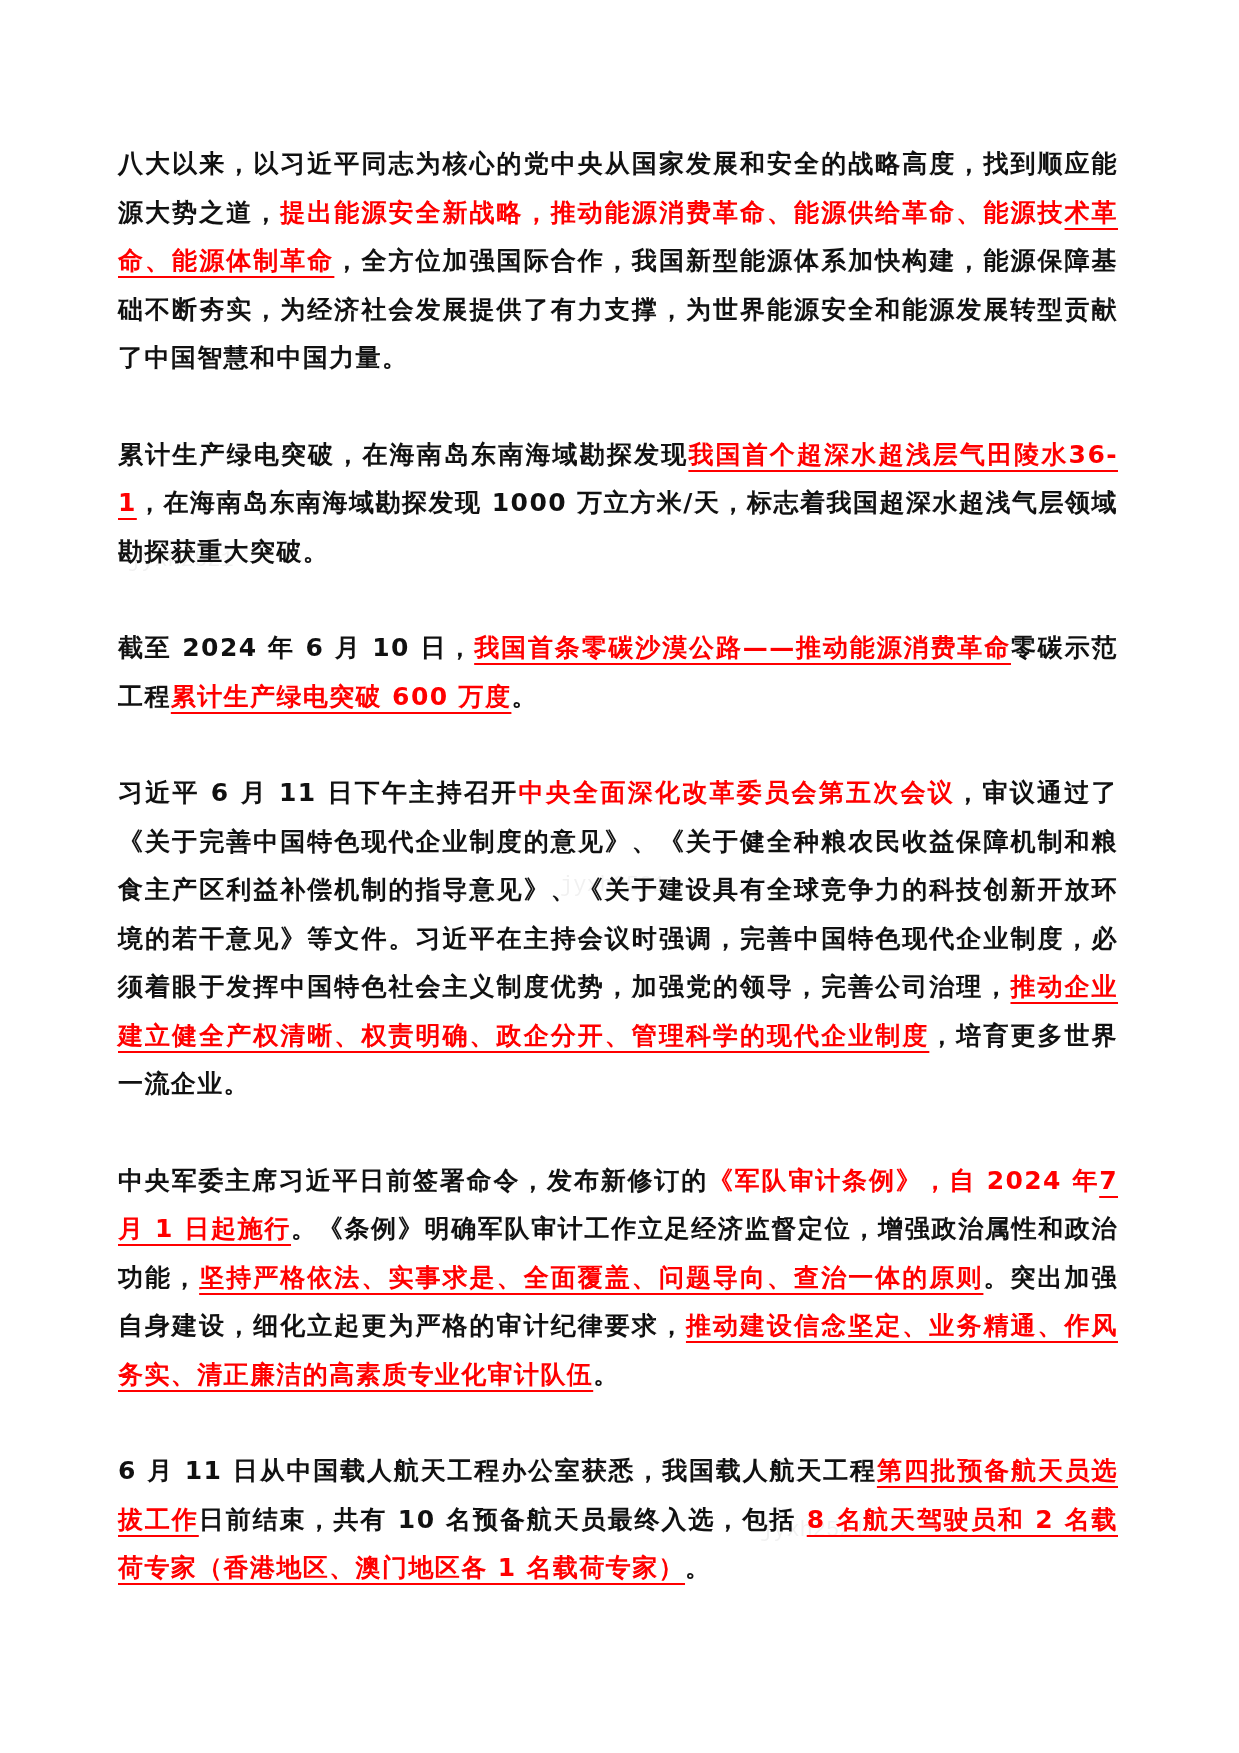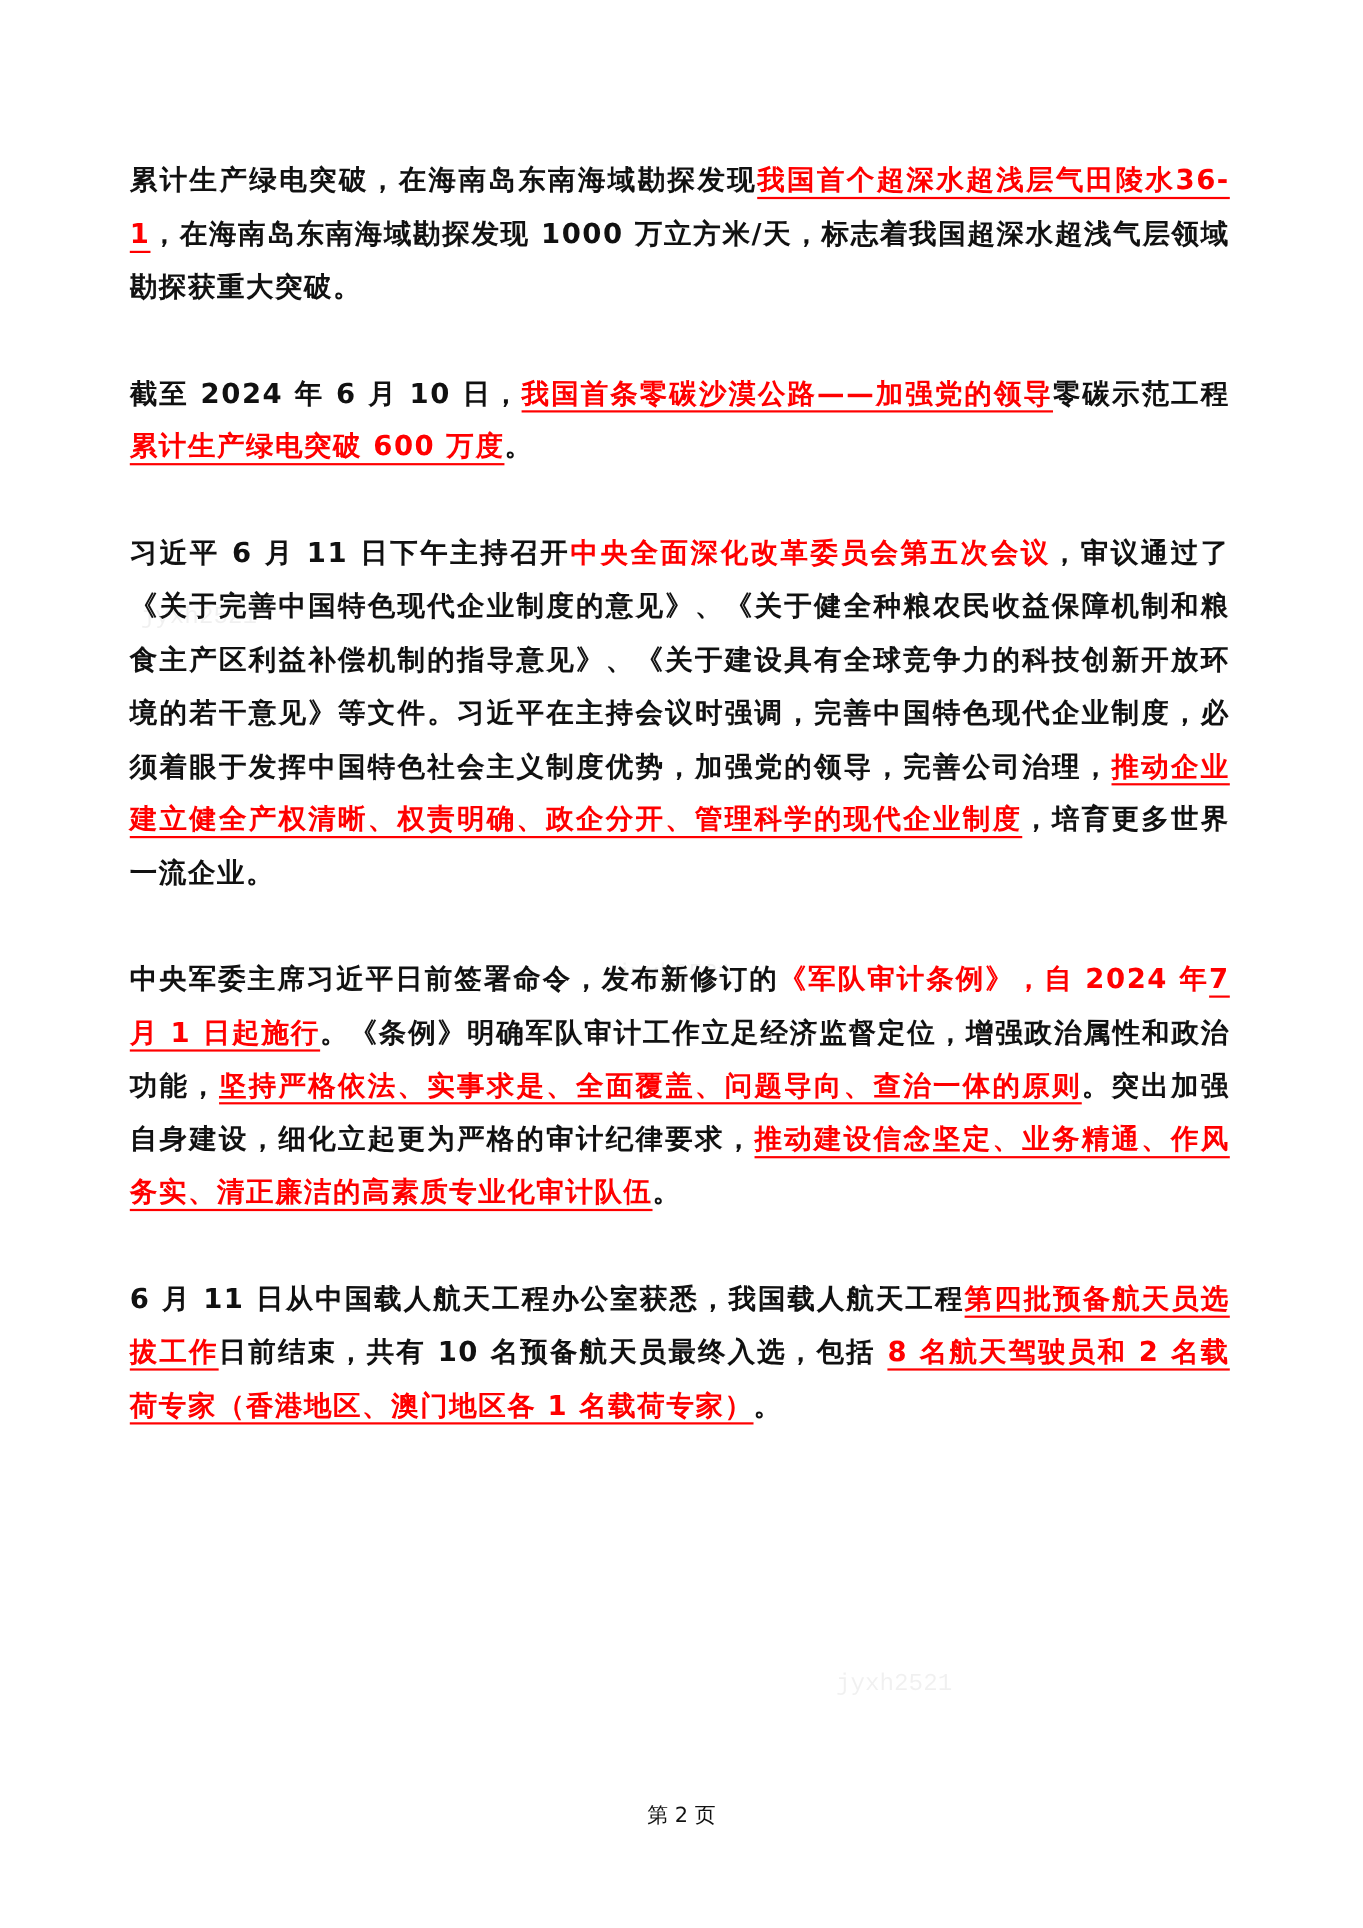--- a/index.html
+++ b/index.html
@@ -66,21 +66,21 @@
 </head>
 <body>
 
 <div class="page">
 
   <div class="watermark" style="left:128px; top:548px;">jyxh2521</div>
   <div class="watermark" style="left:560px; top:873px;">jyxh2521</div>
   <div class="watermark" style="left:760px; top:1518px;">jyxh2521</div>
 
   <div class="content">
+    <p class="para"><span class="seg-plain">八大以来，以习近平同志为核心的党中央从国家发展和安全的战略高度，找到顺应能源大势之道，</span><span class="seg-red">提出能源安全新战略，推动能源消费革命、能源供给革命、能源技</span><span class="seg-ul">术革命、能源体制革命</span><span class="seg-plain">，全方位加强国际合作，我国新型能源体系加快构建，能源保障基础不断夯实，为经济社会发展提供了有力支撑，为世界能源安全和能源发展转型贡献了中国智慧和中国力量。</span></p>
     <p class="para"><span class="seg-plain">累计生产绿电突破，在海南岛东南海域勘探发现</span><span class="seg-ul">我国首个超深水超浅层气田陵水36-1</span><span class="seg-plain">，在海南岛东南海域勘探发现 1000 万立方米/天，标志着我国超深水超浅气层领域勘探获重大突破。</span></p>
-    <p class="para"><span class="seg-plain">截至 2024 年 6 月 10 日，</span><span class="seg-ul">我国首条零碳沙漠公路——加强党的领导</span><span class="seg-plain">零碳示范工程</span><span class="seg-ul">累计生产绿电突破 600 万度</span><span class="seg-plain">。</span></p>
+    <p class="para"><span class="seg-plain">截至 2024 年 6 月 10 日，</span><span class="seg-ul">我国首条零碳沙漠公路——推动能源消费革命</span><span class="seg-plain">零碳示范工程</span><span class="seg-ul">累计生产绿电突破 600 万度</span><span class="seg-plain">。</span></p>
     <p class="para"><span class="seg-plain">习近平 6 月 11 日下午主持召开</span><span class="seg-red">中央全面深化改革委员会第五次会议</span><span class="seg-plain">，审议通过了《关于完善中国特色现代企业制度的意见》、《关于健全种粮农民收益保障机制和粮食主产区利益补偿机制的指导意见》、《关于建设具有全球竞争力的科技创新开放环境的若干意见》等文件。习近平在主持会议时强调，完善中国特色现代企业制度，必须着眼于发挥中国特色社会主义制度优势，加强党的领导，完善公司治理，</span><span class="seg-ul">推动企业建立健全产权清晰、权责明确、政企分开、管理科学的现代企业制度</span><span class="seg-plain">，培育更多世界一流企业。</span></p>
     <p class="para"><span class="seg-plain">中央军委主席习近平日前签署命令，发布新修订的</span><span class="seg-red">《军队审计条例》，自 2024 年</span><span class="seg-ul">7 月 1 日起施行</span><span class="seg-plain">。《条例》明确军队审计工作立足经济监督定位，增强政治属性和政治功能，</span><span class="seg-ul">坚持严格依法、实事求是、全面覆盖、问题导向、查治一体的原则</span><span class="seg-plain">。突出加强自身建设，细化立起更为严格的审计纪律要求，</span><span class="seg-ul">推动建设信念坚定、业务精通、作风务实、清正廉洁的高素质专业化审计队伍</span><span class="seg-plain">。</span></p>
     <p class="para"><span class="seg-plain">6 月 11 日从中国载人航天工程办公室获悉，我国载人航天工程</span><span class="seg-ul">第四批预备航天员选拔工作</span><span class="seg-plain">日前结束，共有 10 名预备航天员最终入选，包括 </span><span class="seg-ul">8 名航天驾驶员和 2 名载荷专家（香港地区、澳门地区各 1 名载荷专家）</span><span class="seg-plain">。</span></p>
   </div>
 
-  <div class="footer">第 2 页</div>
 </div>
 
 </body></html>

